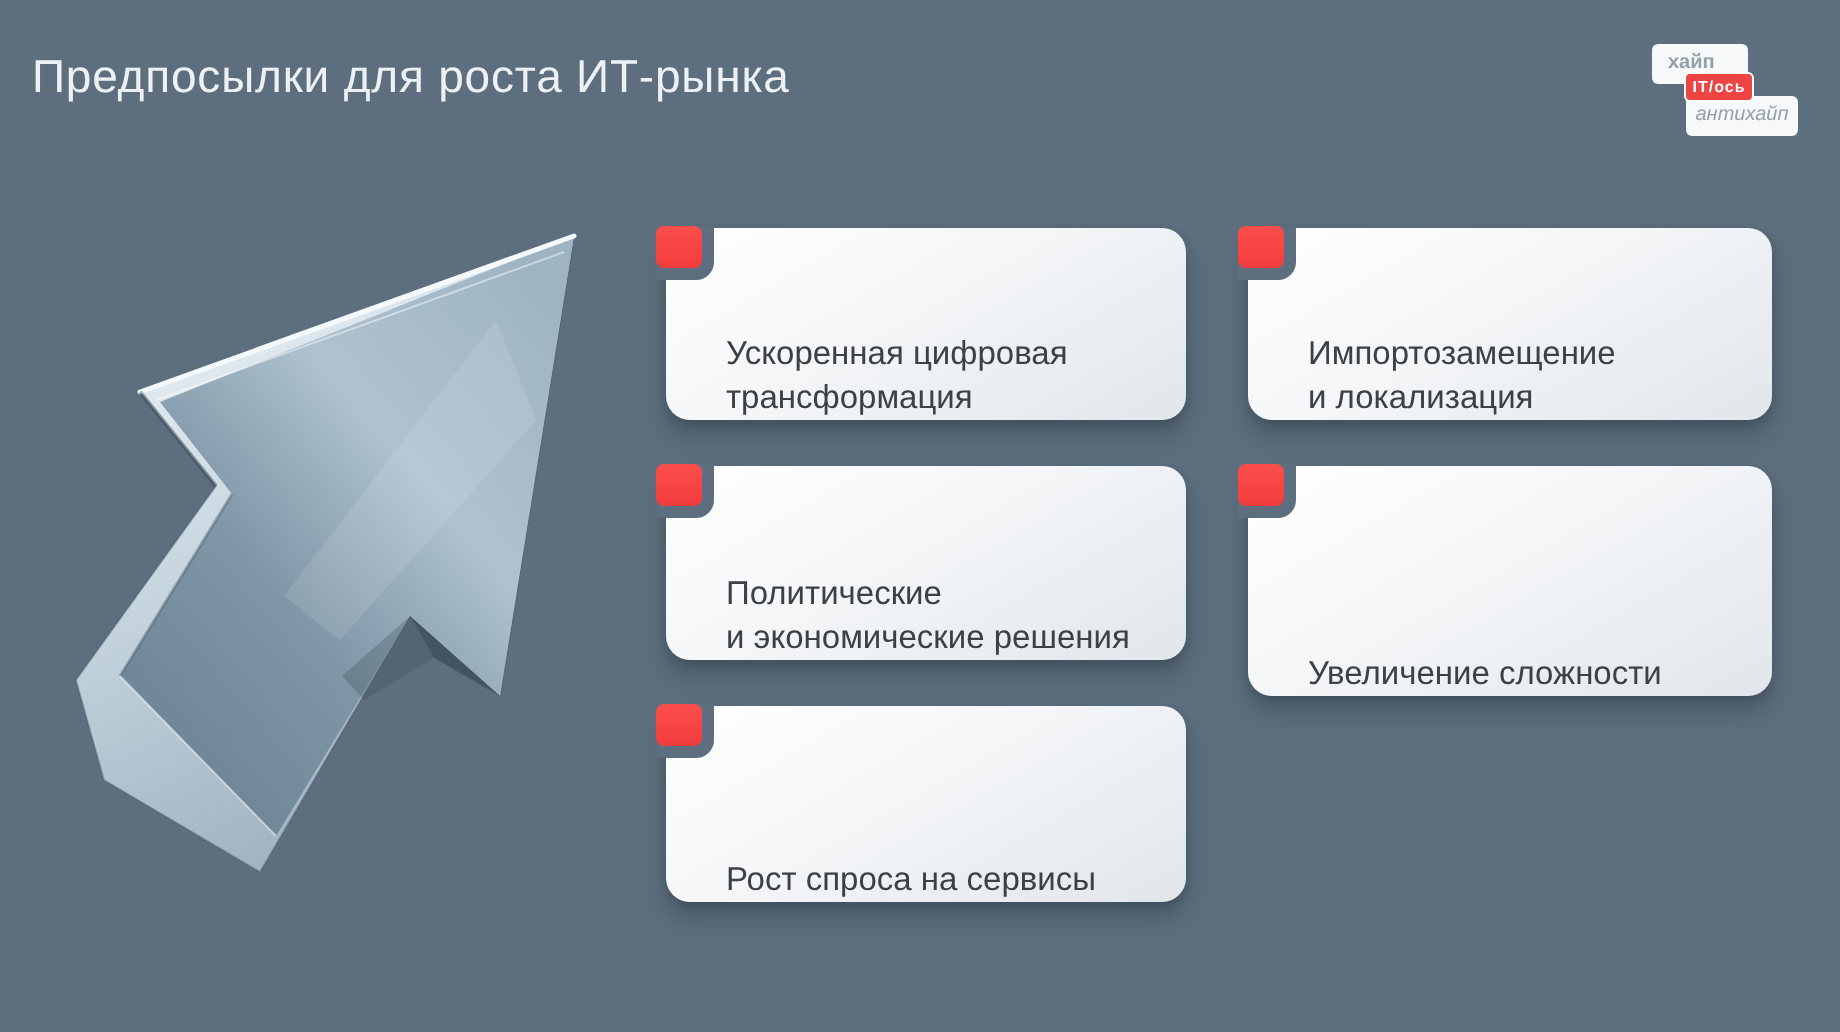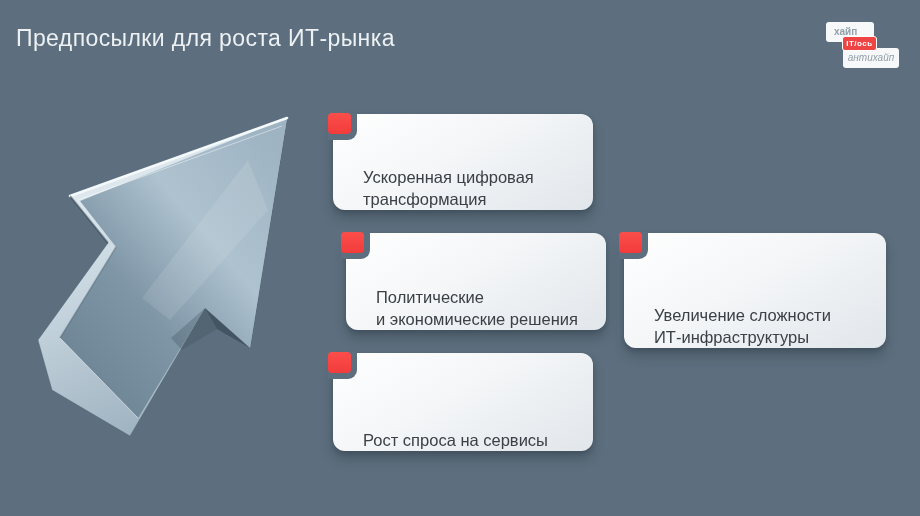--- a/index.html
+++ b/index.html
@@ -98,38 +98,46 @@
   <div class="card" style="left:333px; top:114px; width:260px; height:96px;">
     <div class="notch">
       <div class="badge"></div>
     </div>
     <div class="card-text">
       <span>Ускоренная цифровая</span>
       <span>трансформация</span>
     </div>
   </div>
 
+  <div class="card" style="left:624px; top:114px; width:262px; height:96px;">
+    <div class="notch">
+      <div class="badge"></div>
+    </div>
+    <div class="card-text">
+      <span>Импортозамещение</span>
+      <span>и локализация</span>
+    </div>
+  </div>
 
-  <div class="card" style="left:346px; top:233px; width:260px; height:97px;">
+  <div class="card" style="left:333px; top:233px; width:260px; height:97px;">
     <div class="notch">
       <div class="badge"></div>
     </div>
     <div class="card-text">
       <span>Политические</span>
       <span>и экономические решения</span>
     </div>
   </div>
 
   <div class="card" style="left:624px; top:233px; width:262px; height:115px;">
     <div class="notch">
       <div class="badge"></div>
     </div>
     <div class="card-text">
       <span>Увеличение сложности</span>
-      <span>ИТ-инфраструктуры</span>
     </div>
   </div>
 
   <div class="card" style="left:333px; top:353px; width:260px; height:98px;">
     <div class="notch">
       <div class="badge"></div>
     </div>
     <div class="card-text">
       <span>Рост спроса на сервисы</span>
     </div>

